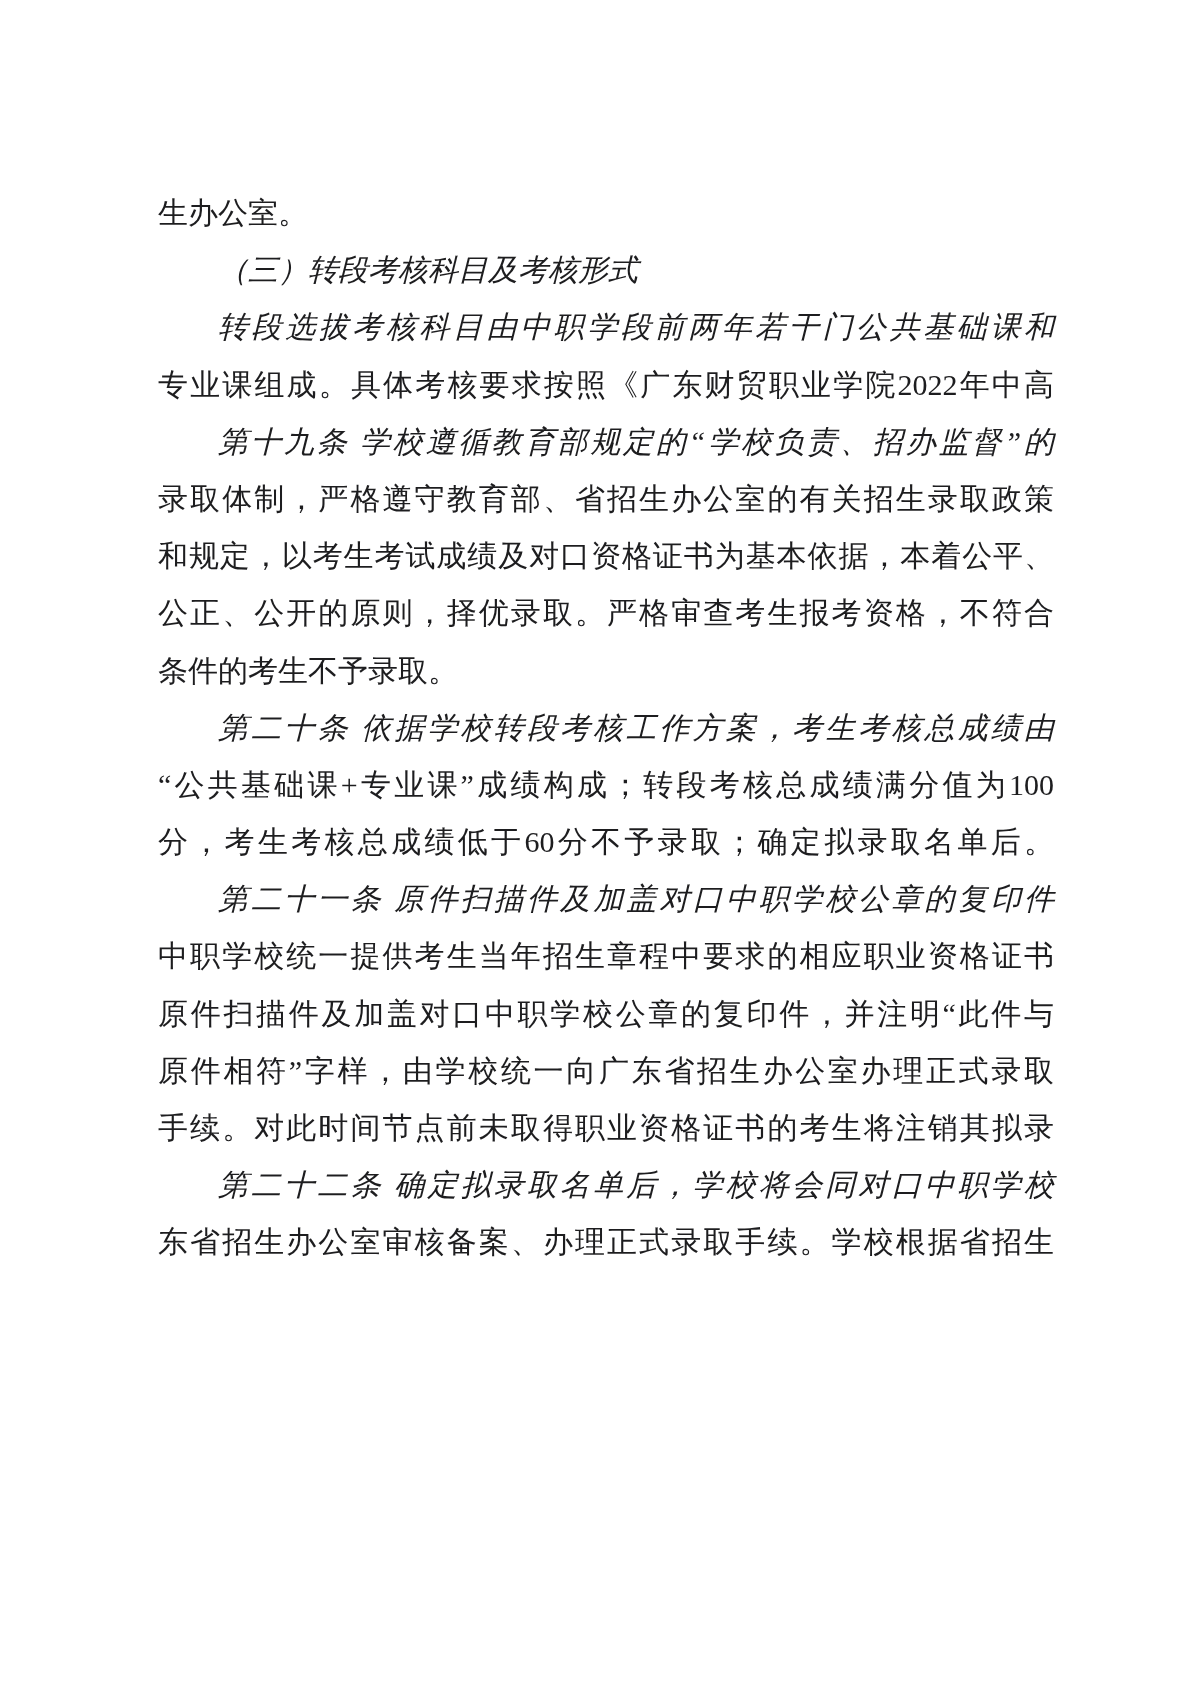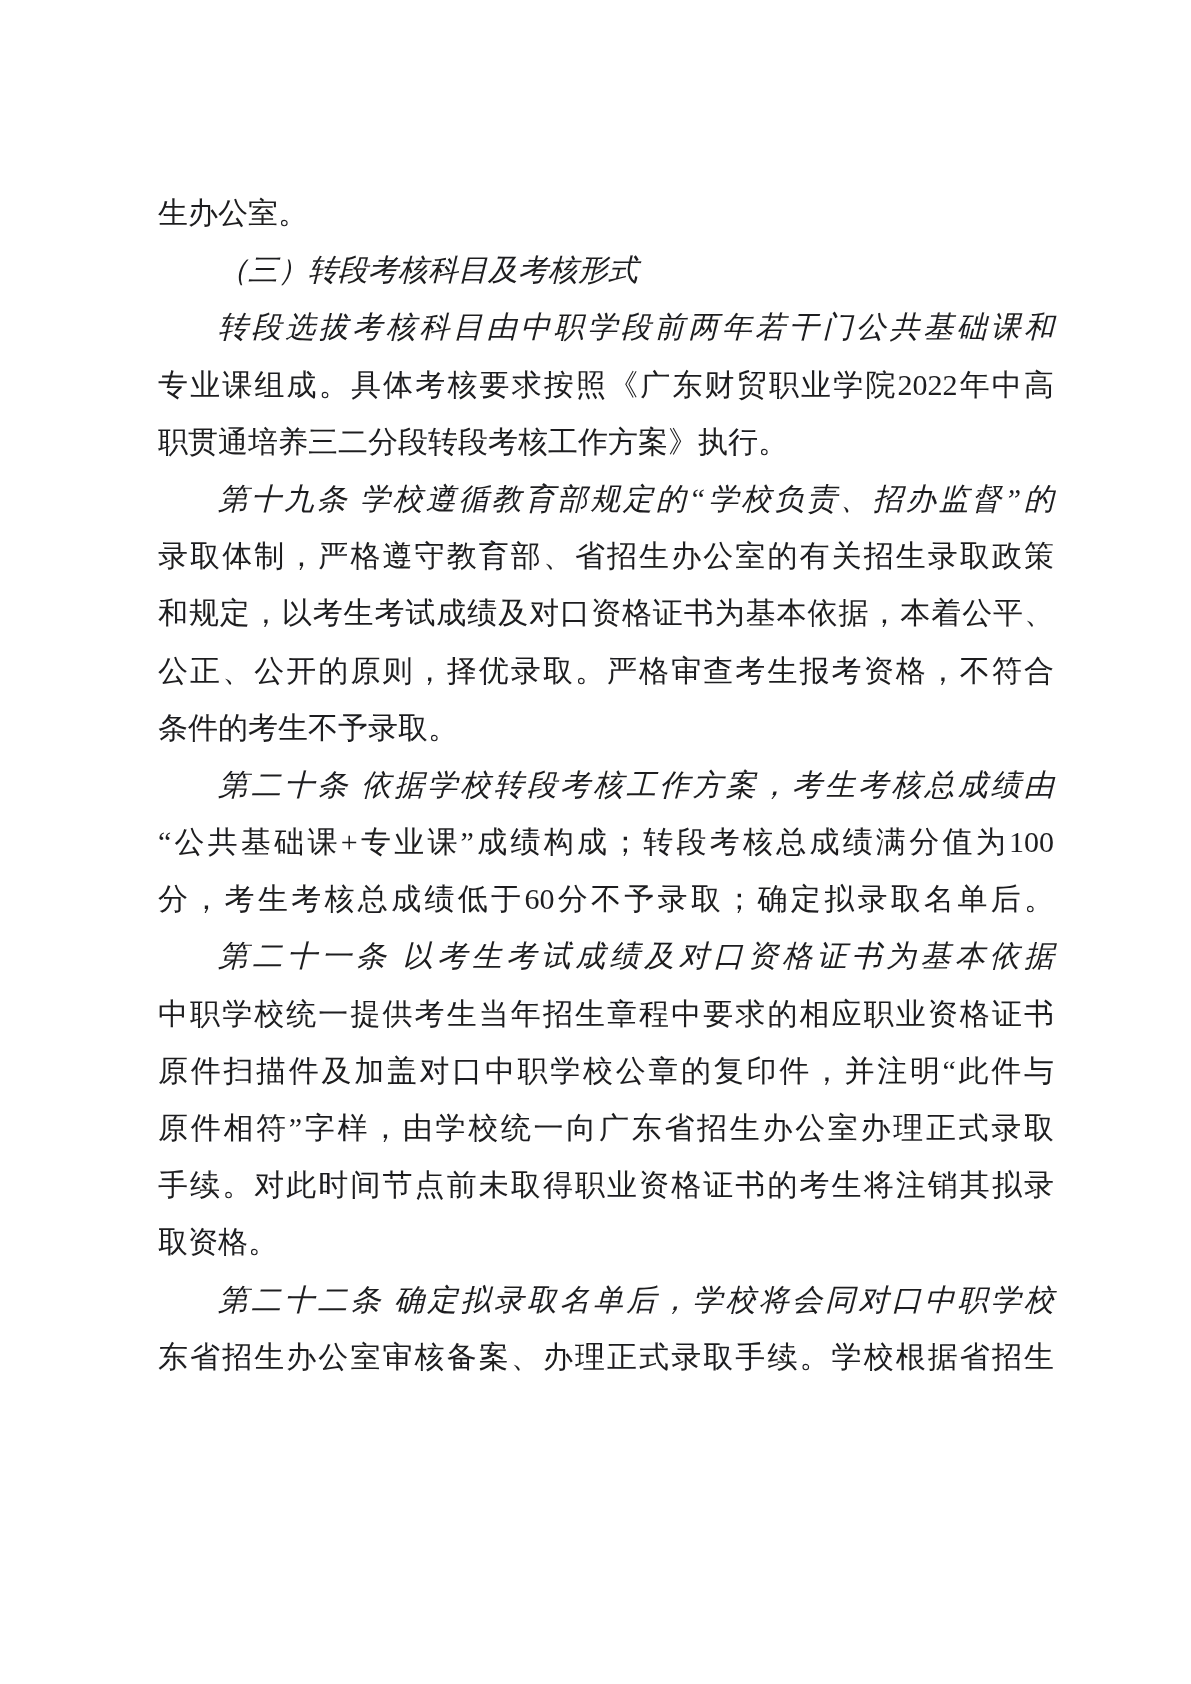--- a/index.html
+++ b/index.html
@@ -53,33 +53,31 @@
 </style>
 </head>
 <body>
 
 <div class="page">
   <div class="content">
     <div class="line part">生办公室。</div>
     <div class="line part indent">（三）转段考核科目及考核形式</div>
     <div class="line full indent">转段选拔考核科目由中职学段前两年若干门公共基础课和</div>
     <div class="line full">专业课组成。具体考核要求按照《广东财贸职业学院2022年中高</div>
-    <div class="line part">职贯通培养三二分段转段考核工作方案》执行。</div>
     <div class="line full indent">第十九条 学校遵循教育部规定的“学校负责、招办监督”的</div>
     <div class="line full">录取体制，严格遵守教育部、省招生办公室的有关招生录取政策</div>
     <div class="line full">和规定，以考生考试成绩及对口资格证书为基本依据，本着公平、</div>
     <div class="line full">公正、公开的原则，择优录取。严格审查考生报考资格，不符合</div>
     <div class="line part">条件的考生不予录取。</div>
     <div class="line full indent">第二十条 依据学校转段考核工作方案，考生考核总成绩由</div>
     <div class="line full">“公共基础课+专业课”成绩构成；转段考核总成绩满分值为100</div>
     <div class="line full">分，考生考核总成绩低于60分不予录取；确定拟录取名单后。</div>
-    <div class="line full indent">第二十一条 以考生考试成绩及对口资格证书为基本依据</div>
+    <div class="line full indent">第二十一条 原件扫描件及加盖对口中职学校公章的复印件</div>
     <div class="line full">中职学校统一提供考生当年招生章程中要求的相应职业资格证书</div>
     <div class="line full">原件扫描件及加盖对口中职学校公章的复印件，并注明“此件与</div>
     <div class="line full">原件相符”字样，由学校统一向广东省招生办公室办理正式录取</div>
     <div class="line full">手续。对此时间节点前未取得职业资格证书的考生将注销其拟录</div>
-    <div class="line part">取资格。</div>
     <div class="line full indent">第二十二条 确定拟录取名单后，学校将会同对口中职学校</div>
     <div class="line full">东省招生办公室审核备案、办理正式录取手续。学校根据省招生</div>
   </div>
 
   <div class="pagenum">— 7 —</div>
 </div>
 
 </body></html>

